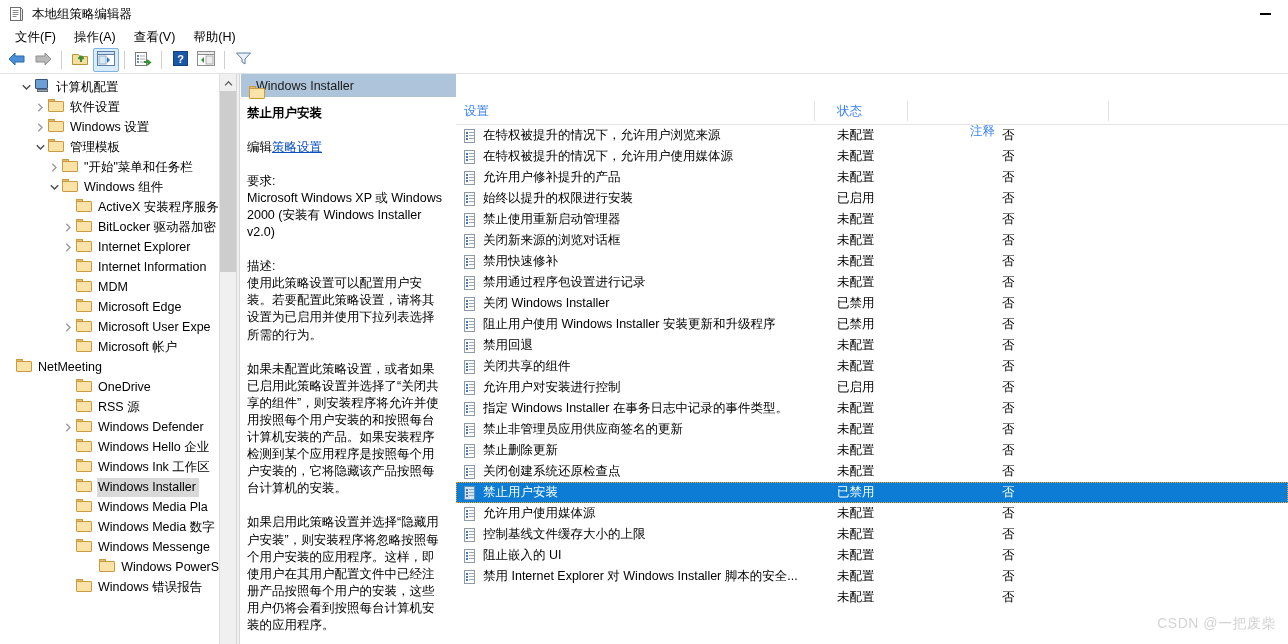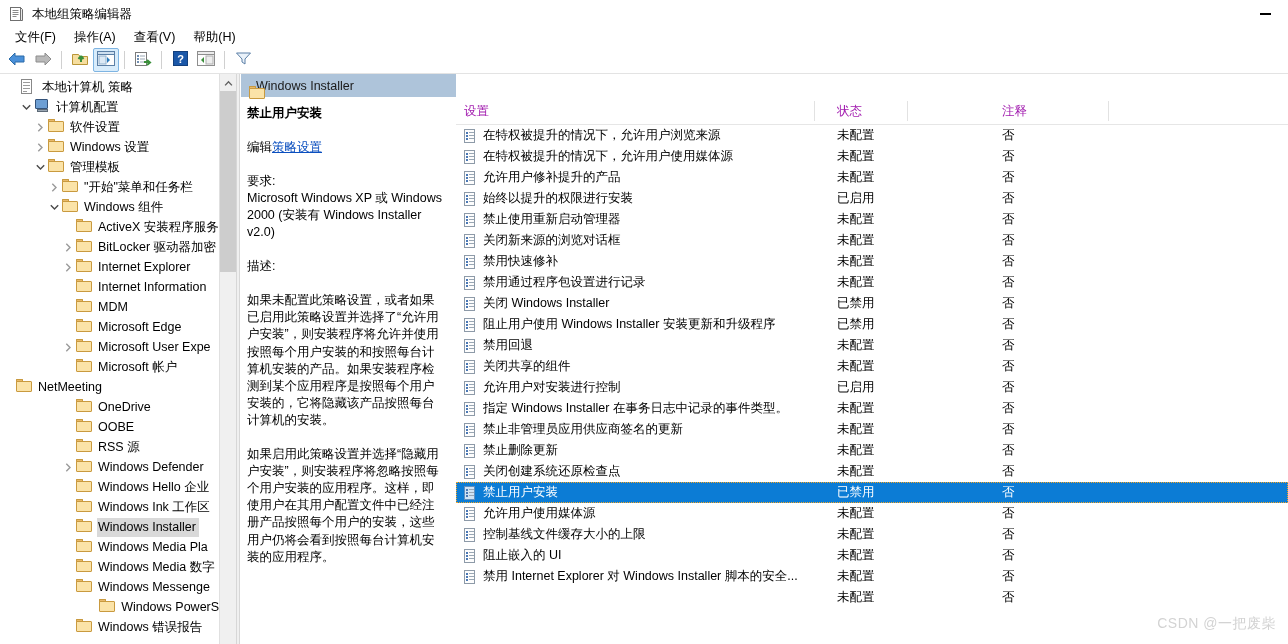--- a/index.html
+++ b/index.html
@@ -106,21 +106,21 @@
   
   .listpane {
     position:absolute; left:456px; top:0; width:832px; height:570px;
     background:#ffffff;
   }
   .lp-top { height:23px; background:#fff; }
   .lhdr {
     position:relative; height:28px; display:flex; align-items:center;
     border-bottom:1px solid #e6e6e6; background:#fff;
   }
-  .lhdr .hcell { font-size:12.5px; color:#a21caf; position:absolute; top:6px; }
+  .lhdr .hcell { font-size:12.5px; color:#3b82f6; position:absolute; top:6px; }
   .hsep { position:absolute; top:4px; width:1px; height:20px; background:#e2e2e2; }
 
   .rows { position:relative; }
   .row {
     position:relative; height:21px; display:flex; align-items:center;
     font-size:12.5px; color:#000; white-space:nowrap;
   }
   .row.selected { background:#0c7cd5; color:#fff; outline:1px dotted #f5a623; outline-offset:-1px; }
   .row .c-name { position:absolute; left:8px; display:flex; align-items:center; }
   .row .c-state { position:absolute; left:381px; }
@@ -251,25 +251,20 @@
           <path d="M1.5 2 L15.5 2 L10 8 L10 13 L7 11 L7 8 Z" fill="#eaf2fa" stroke="#5b7fa6"></path>
         </svg>
       </span>
     </div>
   </div>
 
   <div class="content">
 
     <div class="sidebar">
       <div class="tree" id="tree-root">
-          <div class="tnode" style="padding-left: 4px;">
-            <span class="tarrow"></span>
-            <span class="ticon"><span class="docicon"><span class="pg"></span><span class="ln" style="top:3px"></span><span class="ln" style="top:6px"></span><span class="ln" style="top:9px"></span><span class="ln" style="top:12px;width:4px"></span></span></span>
-            <span class="tlabel">本地计算机 策略</span>
-          </div>
           <div class="tnode" style="padding-left: 18px;">
             <span class="tarrow">
               <svg width="9" height="7" viewBox="0 0 9 7">
                 <path d="M0.8 1.3 L4.5 5 L8.2 1.3" stroke="#4a4a4a" stroke-width="1.4" fill="none"></path>
               </svg>
             </span>
             <span class="ticon"><span class="computericon"><span class="scr"></span><span class="base"></span></span></span>
             <span class="tlabel">计算机配置</span>
           </div>
           <div class="tnode" style="padding-left: 32px;">
@@ -371,25 +366,20 @@
           </div>
           <div class="tnode" style="">
             <span class="tarrow"></span>
             <span class="ticon"><span class="folder"><span class="tab"></span><span class="body"></span></span></span>
             <span class="tlabel">NetMeeting</span>
           </div>
           <div class="tnode" style="padding-left: 60px;">
             <span class="tarrow"></span>
             <span class="ticon"><span class="folder"><span class="tab"></span><span class="body"></span></span></span>
             <span class="tlabel">OneDrive</span>
-          </div>
-          <div class="tnode" style="padding-left: 60px;">
-            <span class="tarrow"></span>
-            <span class="ticon"><span class="folder"><span class="tab"></span><span class="body"></span></span></span>
-            <span class="tlabel">OOBE</span>
           </div>
           <div class="tnode" style="padding-left: 60px;">
             <span class="tarrow"></span>
             <span class="ticon"><span class="folder"><span class="tab"></span><span class="body"></span></span></span>
             <span class="tlabel">RSS 源</span>
           </div>
           <div class="tnode" style="padding-left: 60px;">
             <span class="tarrow">
               <svg width="7" height="9" viewBox="0 0 7 9">
                 <path d="M1.3 0.8 L5 4.5 L1.3 8.2" stroke="#9a9a9a" stroke-width="1.4" fill="none"></path>
@@ -459,33 +449,34 @@
         <span class="tabtxt">Windows Installer</span>
 
       </div>
       <div class="mid-body">
         <div class="mid-title">禁止用户安装</div>
         <div class="mid-editline"><span>编辑</span><a href="#">策略设置</a></div>
         <div class="mid-h">要求:</div>
         <div class="mid-p">Microsoft Windows XP 或 Windows 2000 (安装有 Windows Installer v2.0)</div>
         <div class="mid-gap"></div>
         <div class="mid-h">描述:</div>
+        <div class="mid-p">使用此策略设置可以配置用户安装。若要配置此策略设置，请将其设置为已启用并使用下拉列表选择所需的行为。</div>
         <div class="mid-gap"></div>
-        <div class="mid-p">如果未配置此策略设置，或者如果已启用此策略设置并选择了“允许用户安装”，则安装程序将允许并使用按照每个用户安装的和按照每台计算机安装的产品。如果安装程序检测到某个应用程序是按照每个用户安装的，它将隐藏该产品按照每台计算机的安装。</div>
+        <div class="mid-p">如果未配置此策略设置，或者如果已启用此策略设置并选择了“关闭共享的组件”，则安装程序将允许并使用按照每个用户安装的和按照每台计算机安装的产品。如果安装程序检测到某个应用程序是按照每个用户安装的，它将隐藏该产品按照每台计算机的安装。</div>
         <div class="mid-gap"></div>
         <div class="mid-p">如果启用此策略设置并选择“隐藏用户安装”，则安装程序将忽略按照每个用户安装的应用程序。这样，即使用户在其用户配置文件中已经注册产品按照每个用户的安装，这些用户仍将会看到按照每台计算机安装的应用程序。</div>
       </div>
     </div>
 
     <div class="listpane">
       <div class="lp-top"></div>
       <div class="lhdr">
         <span class="hcell" style="left:8px;">设置</span>
         <span class="hcell" style="left:381px;">状态</span>
-        <span class="hcell" style="left:546px;">注释</span>
+        <span class="hcell" style="left:514px;margin-top:20px;">注释</span>
         <span class="hsep" style="left:358px;"></span>
         <span class="hsep" style="left:451px;"></span>
         <span class="hsep" style="left:652px;"></span>
       </div>
       <div class="rows" id="rows-root">
           <div class="row">
             <span class="c-name">
               <span class="policyicon">
                 <span class="pg"></span>
                 <span class="bar" style="top:3px"></span>

